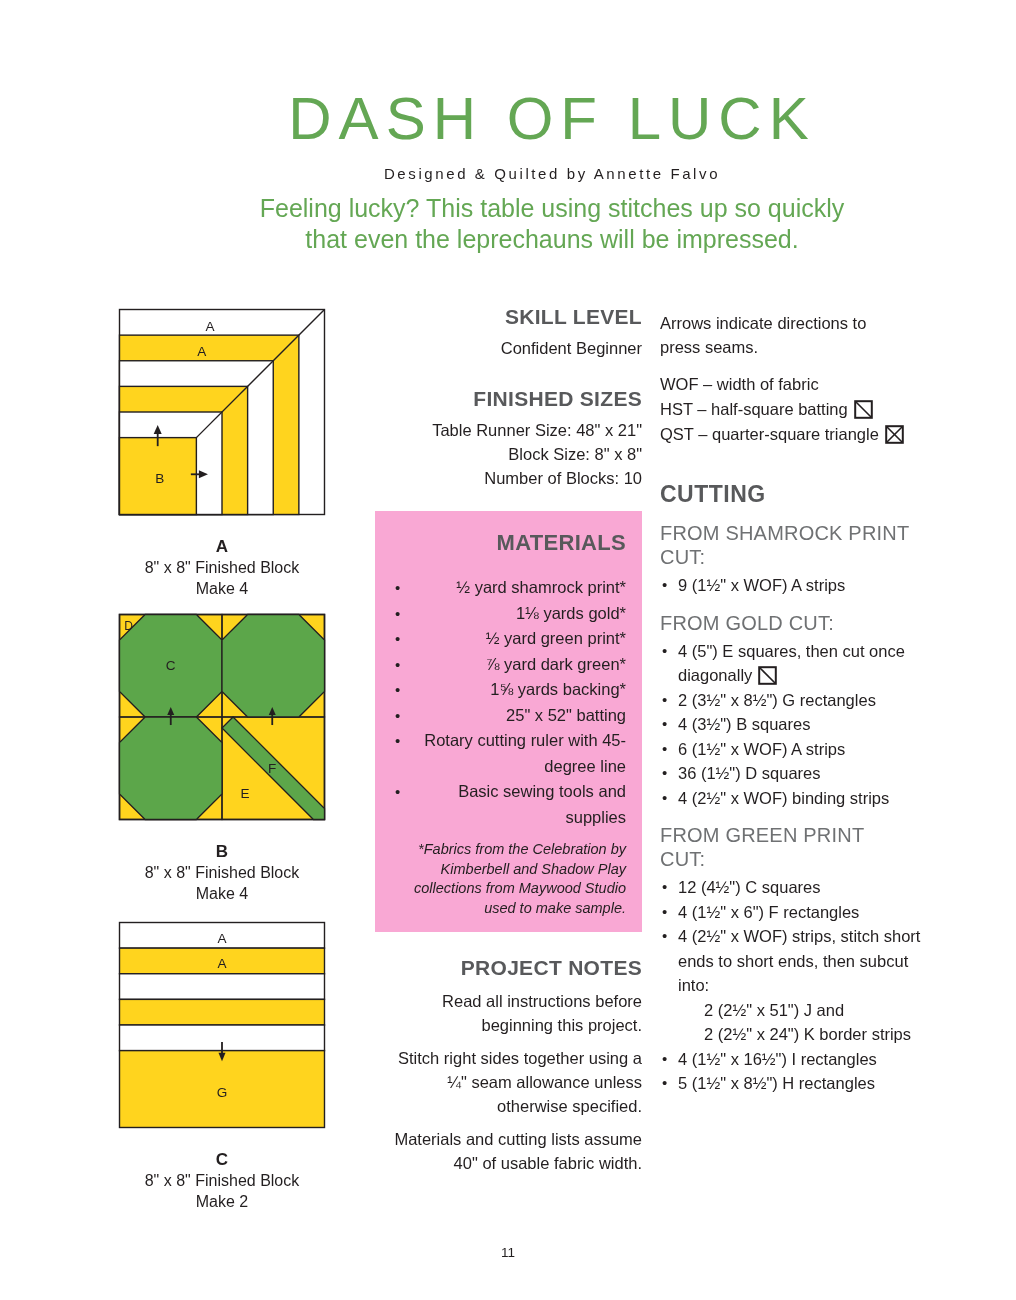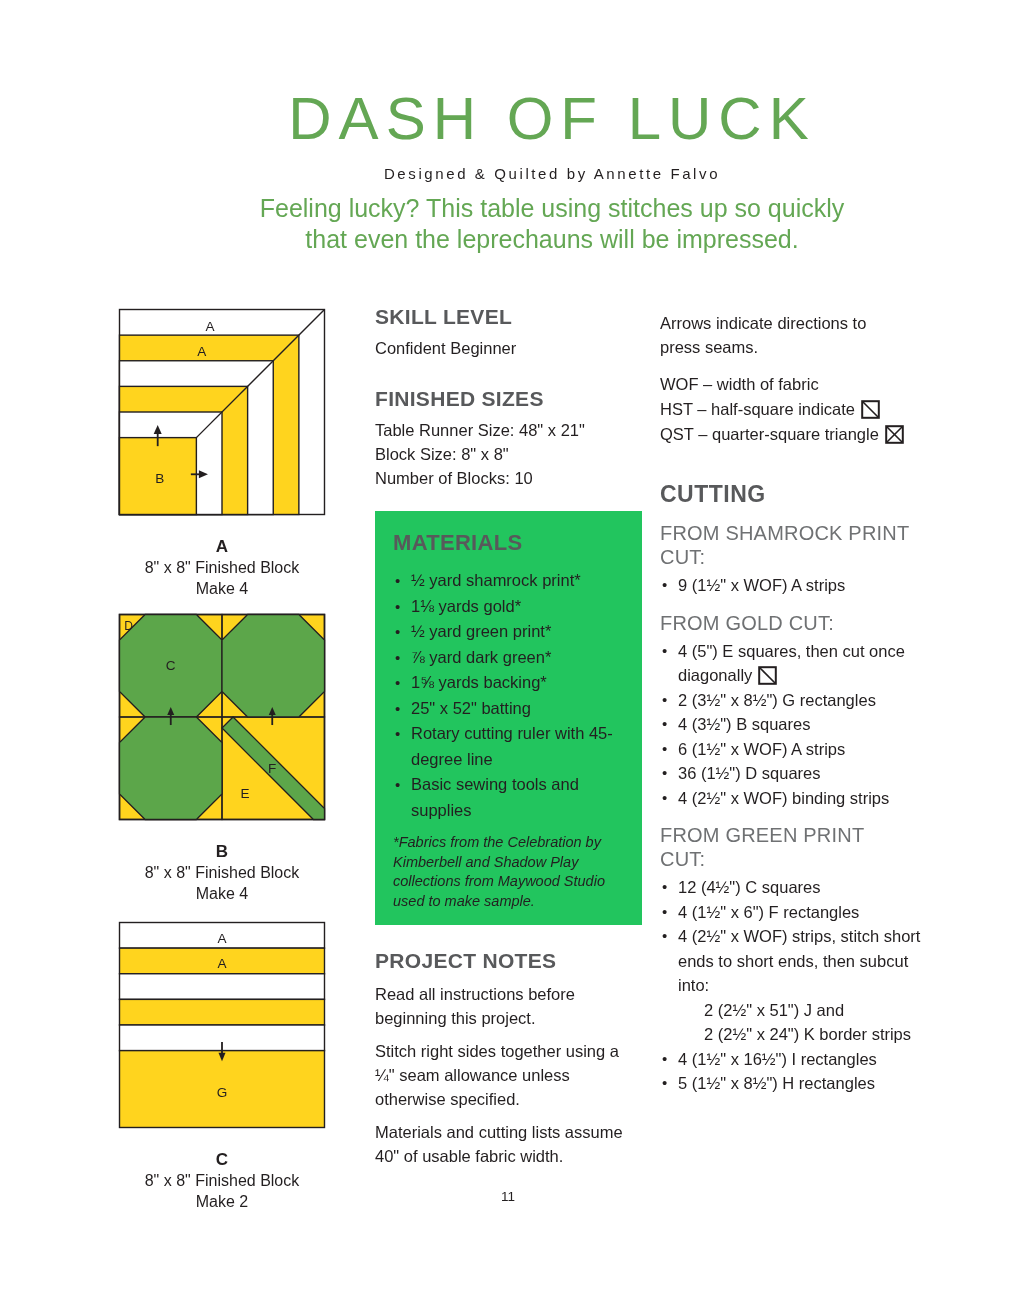--- a/index.html
+++ b/index.html
@@ -19,45 +19,45 @@
   .figcap{margin-top:20px;font-size:16px;line-height:21px;color:#231f20;}
   .figcap .letter{font-weight:bold;font-size:17px;}
 
   
   .head{margin:0;font-size:21px;font-weight:bold;color:#58595b;letter-spacing:.3px;}
   .body-line{font-size:16.5px;line-height:24px;}
   .b{position:relative;padding-left:18px;font-size:16.5px;line-height:24.5px;}
   .b::before{content:"\2022";position:absolute;left:2px;top:0;font-size:15px;color:#231f20;}
 
   
-  .mid{position:absolute;left:375px;top:305px;width:267px;}
+  .mid{position:absolute;left:375px;top:305px;width:267px;text-align:right;}
   .skill-value{margin-top:7px;}
   .h-finished{margin-top:27px;}
   .sizes{margin-top:7px;}
-  .materials-box{margin-top:21px;background:#22c55e;padding:19px 16px 14px 18px;width:233px;}
+  .materials-box{margin-top:21px;background:#f9a8d4;padding:19px 16px 14px 18px;width:233px;}
   .h-materials{font-size:22px;}
-  .materials-list{margin-top:12px;}
+  .materials-list{margin-top:19px;}
   .materials-list .b{line-height:25.5px;}
   .footnote{margin-top:10px;font-size:14.5px;line-height:19.5px;font-style:italic;font-weight:500;}
   .h-notes{margin-top:24px;}
   .notes p{margin:9px 0 0 0;}
 
   
   .right{position:absolute;left:660px;top:311px;width:296px;}
   .arrows-note{max-width:250px;}
   .legend{margin-top:13px;}
   .legend-row{font-size:16.5px;line-height:25px;white-space:nowrap;}
   .sq{display:inline-block;vertical-align:-4px;margin-left:6px;}
   .h-cutting{margin-top:34px;font-size:23px;letter-spacing:.5px;}
   .cut-head{margin:13px 0 4px 0;font-size:20px;line-height:24px;font-weight:500;color:#6f7173;
             letter-spacing:.2px;max-width:252px;}
   .cut-section .b{max-width:250px;}
   .sub-line{padding-left:44px;font-size:16.5px;line-height:24.5px;}
 
-  .pagenum{position:absolute;top:1189px;left:0;width:100%;text-align:center;font-size:13.5px;}
+  .pagenum{position:absolute;top:1245px;left:0;width:100%;text-align:center;font-size:13.5px;}
 </style>
 </head>
 <body>
 
 <div class="page">
 
   <div class="header">
     <h1 class="title">DASH OF LUCK</h1>
     <div class="byline">Designed &amp; Quilted by Annette Falvo</div>
     <div class="tagline">
@@ -187,21 +187,21 @@
   </section>
 
   <section class="right">
     <div class="body-line arrows-note">Arrows indicate directions to press seams.</div>
 
     <div class="legend">
       <div class="legend-row">
         <span>WOF – width of fabric</span>
       </div>
       <div class="legend-row">
-        <span>HST – half-square indicate</span><svg class="sq" width="19" height="19" viewBox="0 0 19 19">
+        <span>HST – half-square batting</span><svg class="sq" width="19" height="19" viewBox="0 0 19 19">
             <rect x="1.2" y="1.2" width="16.6" height="16.6" fill="#ffffff" stroke="#231f20" stroke-width="2"></rect>
             <line x1="2" y1="2" x2="17" y2="17" stroke="#231f20" stroke-width="1.6"></line>
           </svg>
       </div>
       <div class="legend-row">
         <span>QST – quarter-square triangle</span><svg class="sq" width="19" height="19" viewBox="0 0 19 19">
             <rect x="1.2" y="1.2" width="16.6" height="16.6" fill="#ffffff" stroke="#231f20" stroke-width="2"></rect>
             <line x1="2" y1="2" x2="17" y2="17" stroke="#231f20" stroke-width="1.6"></line>
             <line x1="17" y1="2" x2="2" y2="17" stroke="#231f20" stroke-width="1.6"></line>
           </svg>

